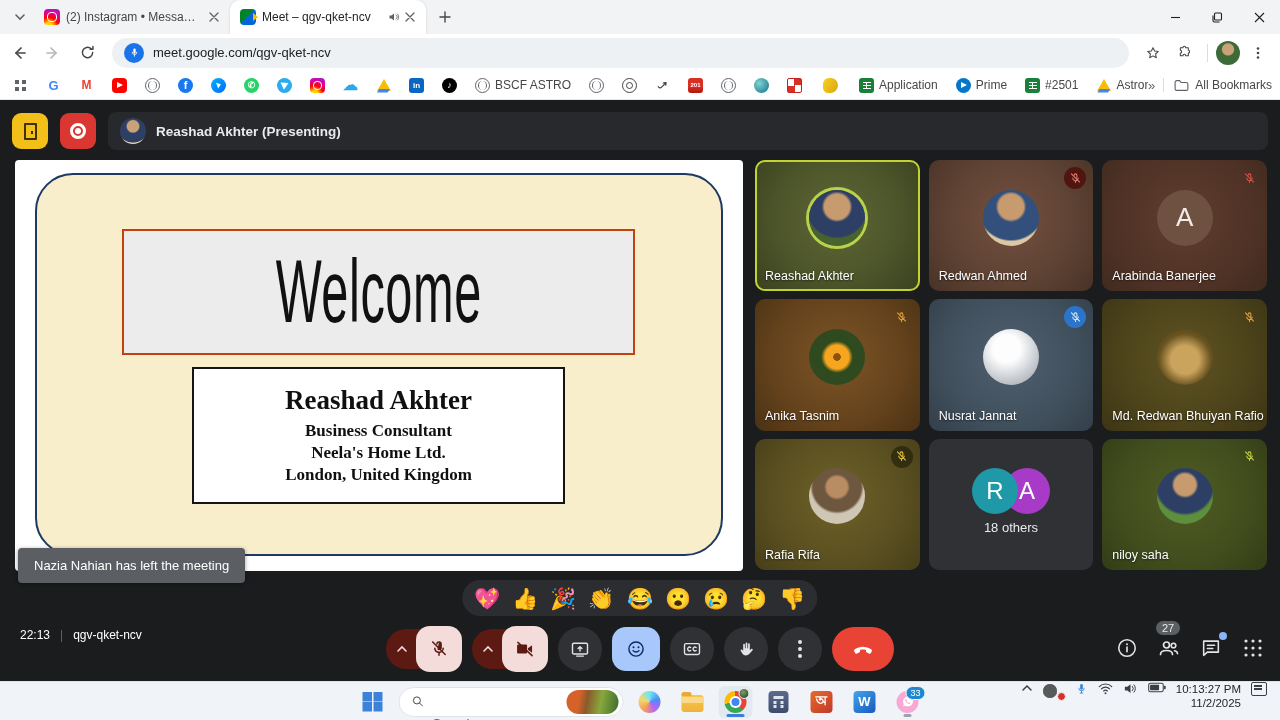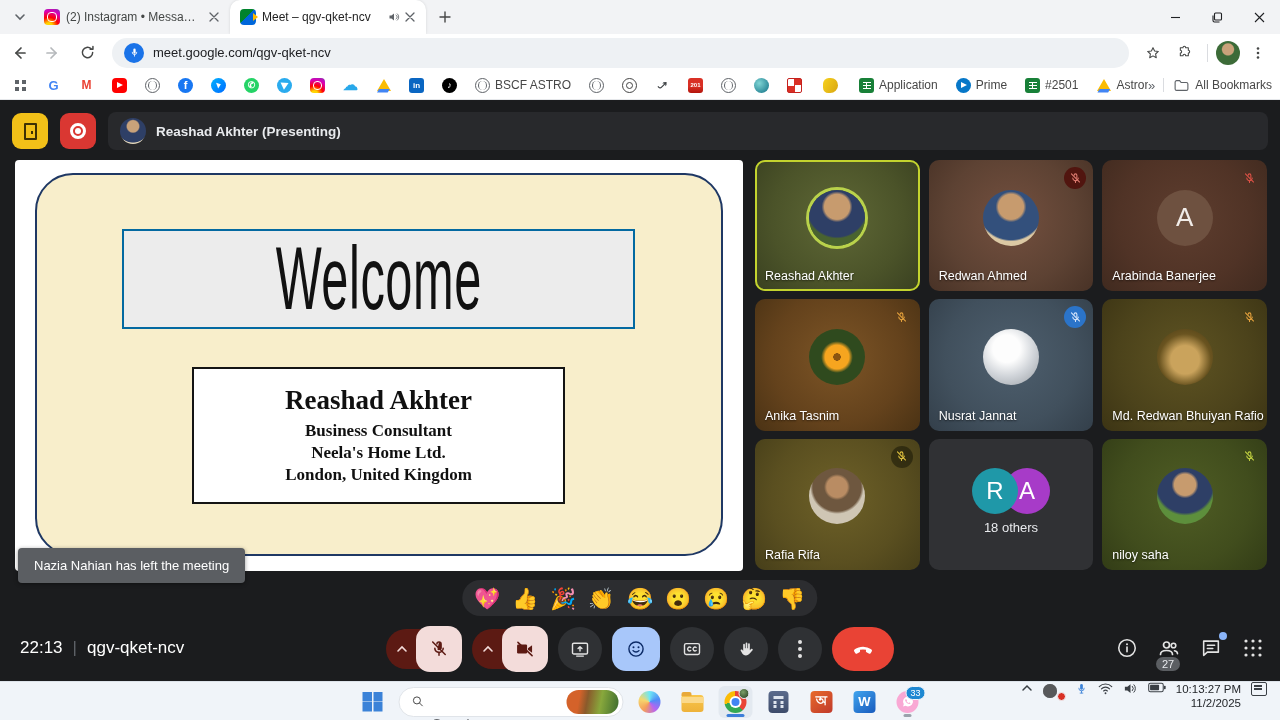--- a/index.html
+++ b/index.html
@@ -96,21 +96,21 @@
   .door::after { content:""; position:absolute; right:2px; top:6px; width:2px; height:3px; background:#3e3104; }
   .ext-red { background:#da3732; }
   .rec-ring { width:16px; height:16px; border:3px solid #fff; border-radius:50%; display:flex; align-items:center; justify-content:center; }
   .rec-ring::after { content:""; width:6px; height:6px; background:#fff; border-radius:50%; }
   .presenting-pill { flex:1; height:38px; background:#28292c; border-radius:8px; display:flex; align-items:center; padding:0 12px; gap:10px; }
   .pp-avatar { width:26px; height:26px; border-radius:50%; background:radial-gradient(circle at 50% 32%, #c9a27a 0 26%, #2e3f66 32% 72%, #e6d9bd 76%); }
   .pp-text { font-size:13.5px; color:#e8eaed; font-weight:600; }
 
   .stage { position:absolute; left:15px; top:59px; width:728px; height:411px; background:#fff; border-radius:4px; }
   .slide { position:absolute; left:20px; top:13px; right:20px; bottom:15px; background:#f8eecb; border:2.5px solid #1f3864; border-radius:38px; }
-  .welcome-box { position:absolute; left:85px; right:86px; top:54px; height:100px; background:#ececec; border:2px solid #0369a1; display:flex; align-items:center; justify-content:center; }
+  .welcome-box { position:absolute; left:85px; right:86px; top:54px; height:126px; background:#ececec; border:2px solid #c2410c; display:flex; align-items:center; justify-content:center; }
   .welcome-text { font-size:84px; font-weight:500; color:#111; transform:scale(.58,1.05); letter-spacing:1px; white-space:nowrap; }
   .info-box { position:absolute; left:155px; right:156px; top:192px; height:137px; background:#fff; border:2px solid #141414; display:flex; flex-direction:column; align-items:center; justify-content:center; font-family:"Liberation Serif", serif; color:#101010; }
   .info-name { font-size:27px; font-weight:700; margin-bottom:4px; }
   .info-line { font-size:17px; font-weight:600; line-height:1.3; }
 
   .toast { position:absolute; left:18px; top:447px; background:#5b5e62; border-radius:4px; padding:10px 16px; font-size:13px; color:#fff; box-shadow:0 1px 4px rgba(0,0,0,.4); }
 
   .pgrid { position:absolute; left:755px; top:59px; width:512px; height:410px; display:grid; grid-template-columns:repeat(3,1fr); grid-template-rows:repeat(3,1fr); gap:8px 9px; }
   .tile { position:relative; border-radius:10px; overflow:hidden; }
   .tile.speaking { outline:2px solid #c3d32e; outline-offset:-2px; }
@@ -144,34 +144,34 @@
   .pair-wrap { position:absolute; left:50%; top:40%; transform:translate(-50%,-50%); display:flex; }
   .pc { width:46px; height:46px; border-radius:50%; display:flex; align-items:center; justify-content:center; font-size:24px; color:#fff; }
   .pc-r { background:#1f98a8; z-index:1; }
   .pc-a { background:#a73bc8; margin-left:-14px; }
   .others-label { position:absolute; left:0; right:0; top:62%; text-align:center; font-size:13px; color:#e8eaed; }
 
   .reactions { position:absolute; left:50%; top:479px; transform:translateX(-50%); height:36px; background:#2c2d30; border-radius:20px; display:flex; align-items:center; padding:0 12px; gap:12px; }
   .emoji { font-size:21px; line-height:1; }
 
   .controls { position:absolute; left:0; top:518px; width:100%; height:58px; }
-  .ctl-left { position:absolute; left:20px; top:0; height:58px; display:flex; align-items:center; gap:10px; color:#fff; font-size:17px; }
+  .ctl-left { position:absolute; left:20px; top:9px; height:58px; display:flex; align-items:flex-start; gap:10px; color:#fff; font-size:12px; }
   .ctl-sep { color:#5f6368; }
   .ctl-center { position:absolute; left:50%; top:7px; transform:translateX(-50%); display:flex; align-items:center; gap:10px; }
   .ctl { width:44px; height:44px; border-radius:50%; background:#2f3134; color:#e3e3e3; display:flex; align-items:center; justify-content:center; }
   .ctl-group { position:relative; width:76px; height:46px; }
   .grp-pill { position:absolute; left:0; top:3px; width:56px; height:40px; background:#5c1a13; border-radius:20px; display:flex; align-items:center; padding-left:10px; color:#f3dcda; }
   .grp-btn { position:absolute; right:0; top:0; width:46px; height:46px; background:#f3dcda; border-radius:14px; display:flex; align-items:center; justify-content:center; color:#5c1a13; }
   .ctl-react { width:48px; height:44px; border-radius:14px; background:#a8c7fa; color:#0b2a66; display:flex; align-items:center; justify-content:center; }
   .ctl-end { width:62px; height:44px; border-radius:22px; background:#e94335; color:#fff; display:flex; align-items:center; justify-content:center; }
   .dots3 { display:flex; flex-direction:column; gap:3px; }
   .dots3 i { width:4px; height:4px; background:#e3e3e3; border-radius:50%; }
   .ctl-right { position:absolute; right:12px; top:0; height:58px; display:flex; align-items:center; gap:12px; color:#e3e3e3; }
   .cr-item { position:relative; width:30px; height:30px; display:flex; align-items:center; justify-content:center; }
-  .count-badge { position:absolute; top:-12px; left:2px; background:#5b5e62; color:#e8eaed; font-size:11px; border-radius:9px; padding:1px 6px;margin-top:36px; }
+  .count-badge { position:absolute; top:-12px; left:2px; background:#5b5e62; color:#e8eaed; font-size:11px; border-radius:9px; padding:1px 6px; }
   .chat-dot { position:absolute; top:-1px; right:-1px; width:8px; height:8px; border-radius:50%; background:#8ab4f8; }
 
   
   .taskbar { position:absolute; left:0; top:681px; width:1280px; height:39px; background:#f0f4f9; border-top:1px solid #dde3ea; }
   .tb-center { position:absolute; left:50%; top:0; transform:translateX(-50%); height:39px; display:flex; align-items:center; gap:9px; }
   .tk { width:34px; height:32px; border-radius:6px; display:flex; align-items:center; justify-content:center; position:relative; }
   .tk.open::after { content:""; position:absolute; bottom:1px; left:50%; transform:translateX(-50%); width:8px; height:3px; border-radius:2px; background:#9aa2ab; }
   .tk.active { background:#e3e9f0; }
   .tk.active::after { content:""; position:absolute; bottom:1px; left:50%; transform:translateX(-50%); width:18px; height:3px; border-radius:2px; background:#3c7dd9; }
   .win-logo { width:20px; height:20px; background:

